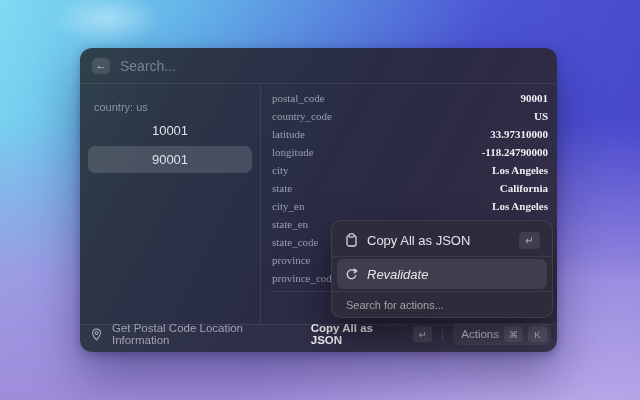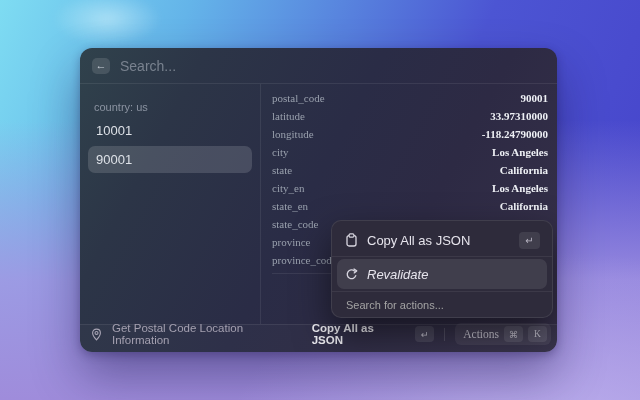--- a/index.html
+++ b/index.html
@@ -39,21 +39,21 @@
     padding:0 12px; border-bottom:1px solid rgba(255,255,255,0.08); }
   .back-btn { width:18px; height:16px; border-radius:5px; background:rgba(255,255,255,0.12);
     color:#ccd2da; font-size:11px; line-height:1; display:flex; align-items:center; justify-content:center; cursor:default; }
   .search-placeholder { color:#79828f; font-size:14px; }
 
   
   .body { flex:1 1 auto; display:flex; min-height:0; }
   .sidebar { width:181px; flex:0 0 181px; border-right:1px solid rgba(255,255,255,0.08); padding:4px 8px; }
   .section-label { color:#8b93a1; font-size:11px; margin:13px 6px 4px; }
   .side-item { height:27px; border-radius:7px; display:flex; align-items:center; padding:0 8px;
-    color:#dde1e7; font-size:13px; margin-bottom:2px; }
+    color:#dde1e7; font-size:13px; margin-bottom:2px;justify-content:center; }
   .side-item.selected { background:rgba(255,255,255,0.14); }
 
   .details { flex:1 1 auto; padding:5px 9px 0 11px; position:relative;font-family:Liberation Serif, serif; }
   .d-row { height:18px; display:flex; align-items:center; justify-content:space-between; }
   .d-label { color:#99a0ad; font-size:11px; }
   .d-value { color:#eef0f5; font-size:11px; font-weight:bold; }
   .d-sep { height:1px; background:rgba(255,255,255,0.08); margin-top:4px; }
 
   
   .popup { position:absolute; left:251px; top:172px; width:222px; height:98px;
@@ -71,21 +71,21 @@
   
   .footer { height:28px; flex:0 0 28px; border-top:1px solid rgba(255,255,255,0.08);
     background:rgba(255,255,255,0.02); display:flex; align-items:center; gap:8px; padding:0 6px 9px 10px; }
   .footer-title { color:#a4a0b0; font-size:11.5px; }
   .f-right { margin-left:auto; display:flex; align-items:center; gap:7px; }
   .f-primary { color:#edecf2; font-size:11.5px; font-weight:bold; }
   .f-key { min-width:19px; height:16px; padding:0 3px; background:rgba(255,255,255,0.10); border-radius:4px;
     color:#c2bfcc; font-size:9.5px; display:flex; align-items:center; justify-content:center; }
   .f-vsep { width:1px; height:13px; background:rgba(255,255,255,0.14); margin:0 3px; }
   .actions-group { display:flex; align-items:center; gap:5px; background:rgba(255,255,255,0.07);
-    border-radius:6px; padding:3px 4px 3px 8px;font-family:Liberation Serif, serif; }
+    border-radius:6px; padding:3px 4px 3px 8px; }
   .actions-label { color:#c7c4d0; font-size:11.5px; }
   .pin-wrap { width:14px; height:14px; display:flex; align-items:center; justify-content:center; }
 </style>
 </head>
 <body>
 
 <div class="stage">
   <div class="bg-logo"></div>
 
   <div class="window">
@@ -106,20 +106,24 @@
         </div>
         <div class="side-item selected">
           <span>90001</span>
         </div>
       </div>
 
       <div class="details">
         <div class="d-row">
           <span class="d-label">postal_code</span>
           <span class="d-value">90001</span>
+        </div>
+        <div class="d-row">
+          <span class="d-label">country_code</span>
+          <span class="d-value">US</span>
         </div>
         <div class="d-row">
           <span class="d-label">latitude</span>
           <span class="d-value">33.97310000</span>
         </div>
         <div class="d-row">
           <span class="d-label">longitude</span>
           <span class="d-value">-118.24790000</span>
         </div>
         <div class="d-row">

